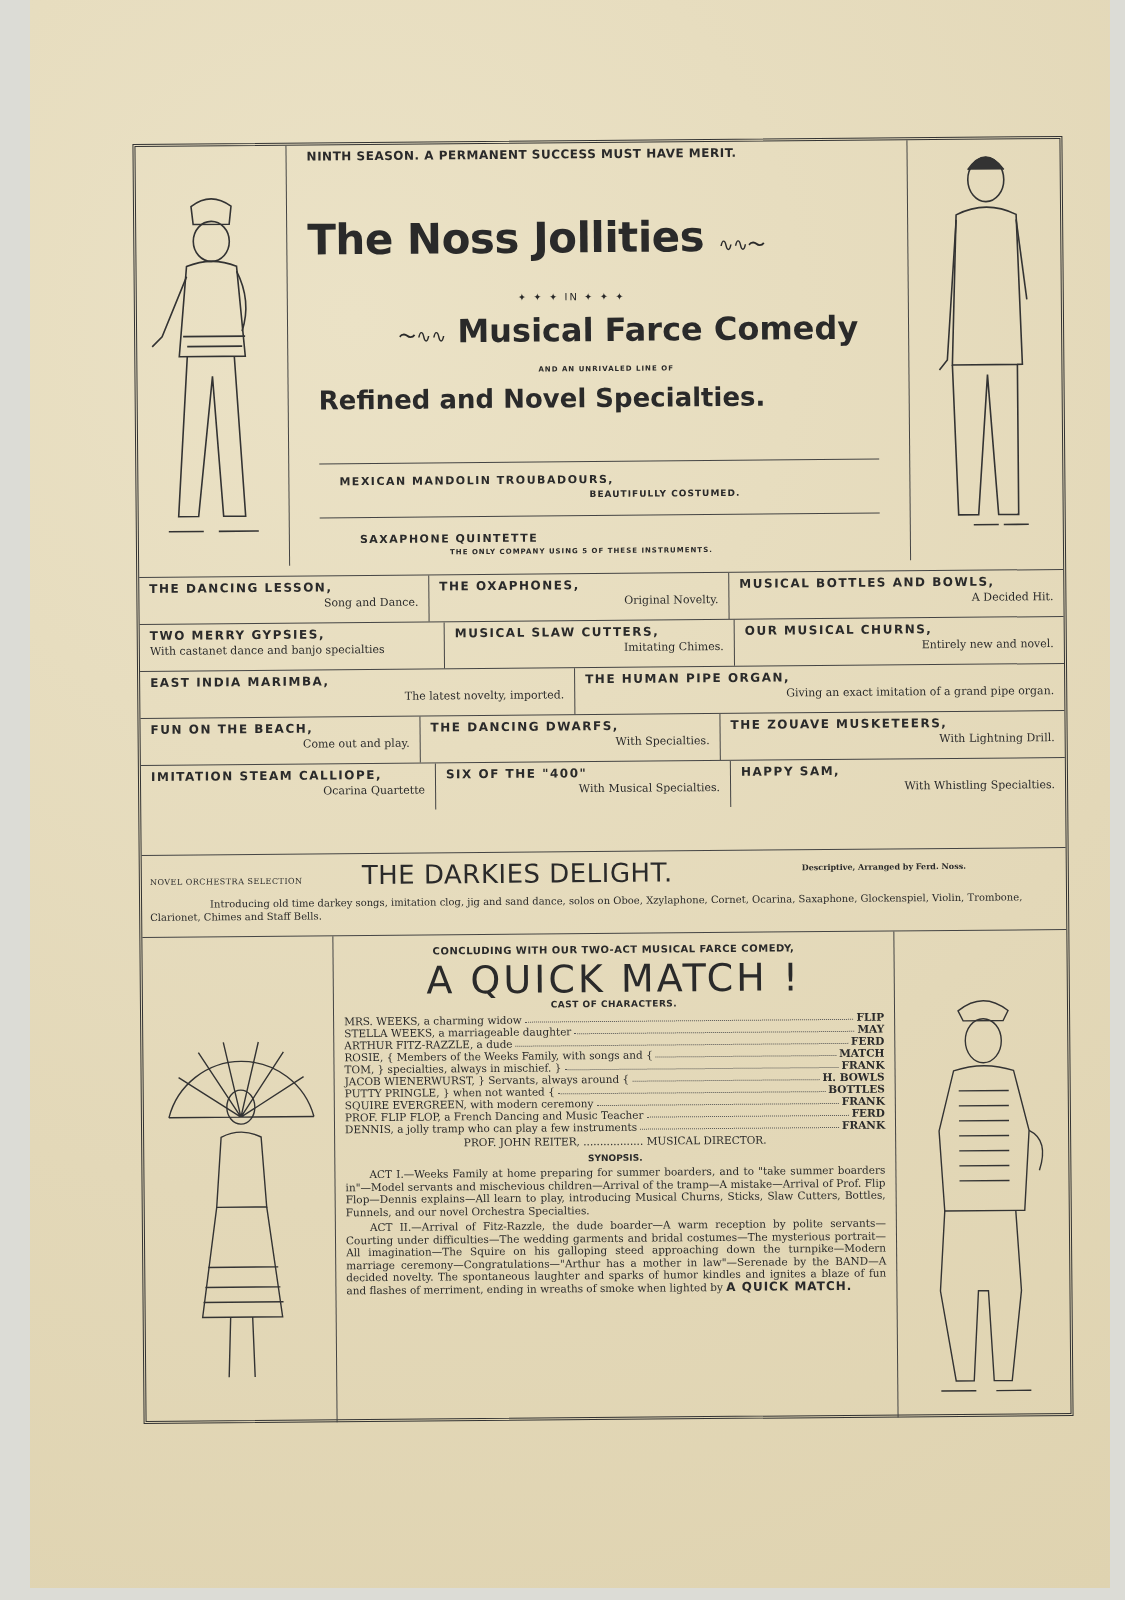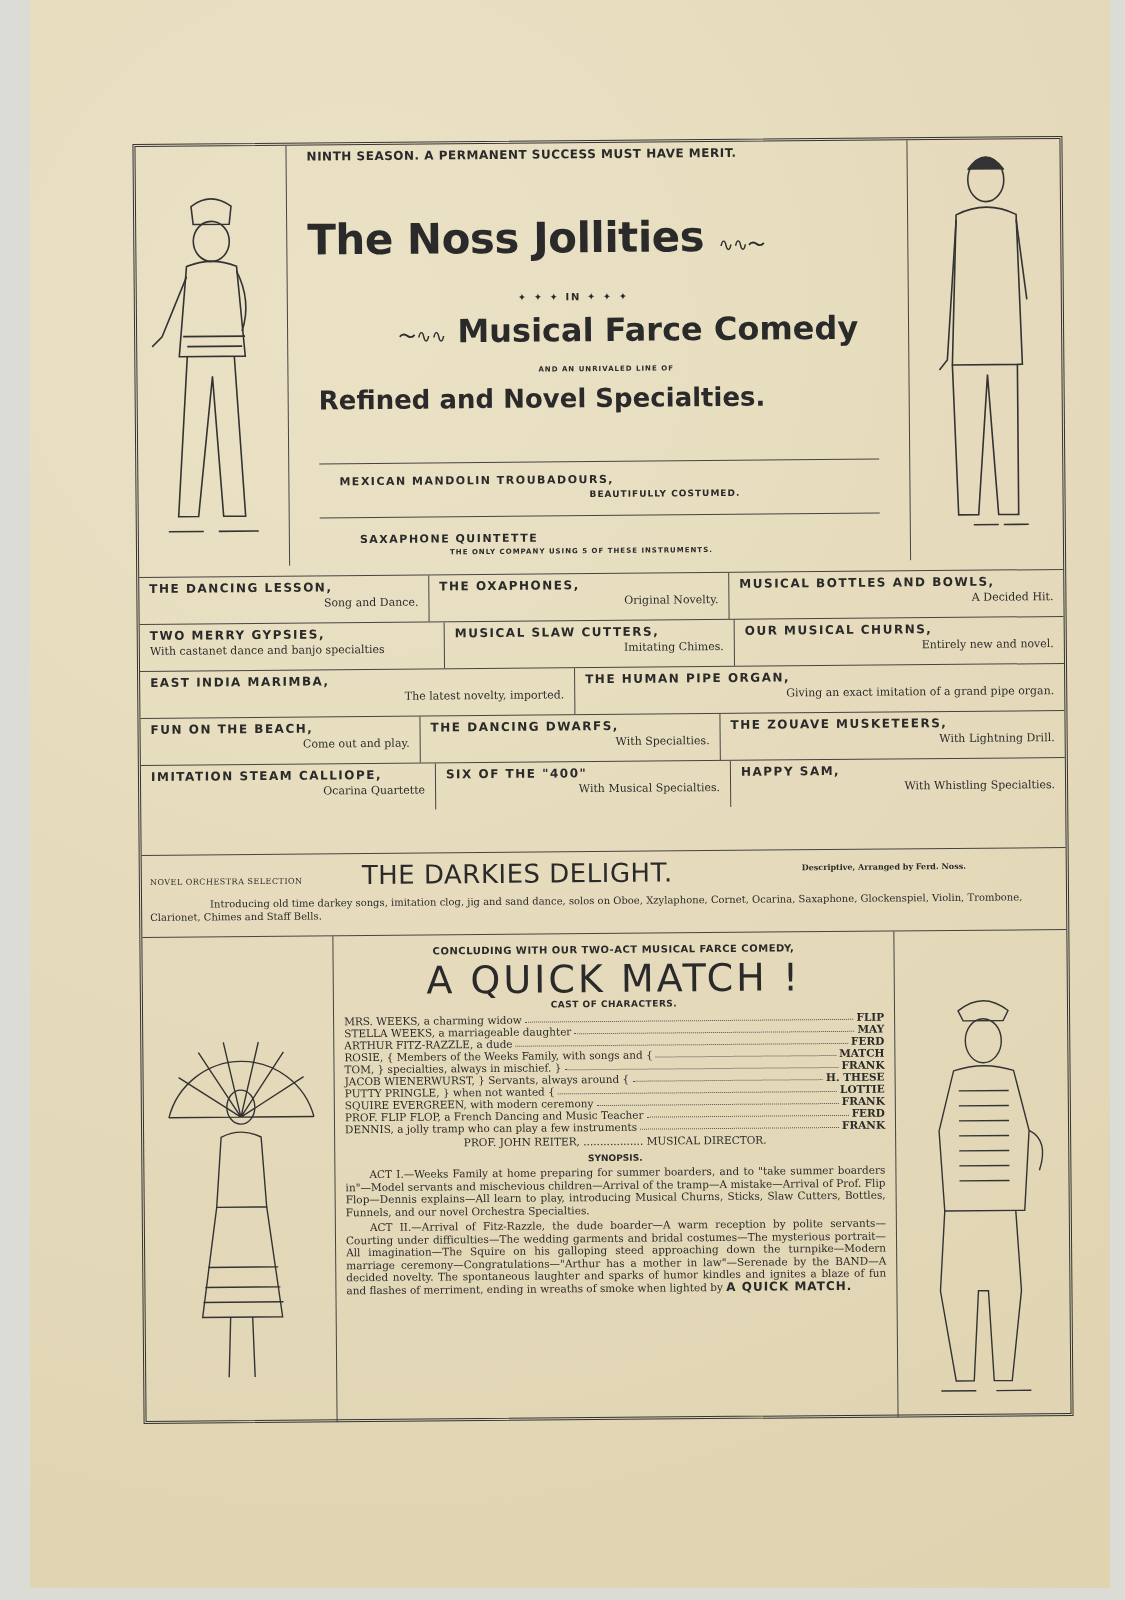--- a/index.html
+++ b/index.html
@@ -5,21 +5,21 @@
   html,body{margin:0;padding:0;}
   body{width:1125px;height:1600px;background:#dcdcd6;position:relative;overflow:hidden;font-family:"DejaVu Serif",serif;color:#2a2a2a;}
   .paper{position:absolute;left:30px;top:0;width:1080px;height:1588px;background:#e6dcc0;background-image:radial-gradient(circle at 30% 20%,#ebe2c6 0,#e3d8b8 60%,#dfd3b0 100%);}
   .frame{position:absolute;left:108px;top:140px;width:930px;height:1280px;border:3px double #333;box-sizing:border-box;transform:rotate(-0.5deg);}
   .sans{font-family:"DejaVu Sans","Liberation Sans",sans-serif;}
   .hdr-box{position:absolute;left:150px;top:0;width:620px;height:420px;border-left:1px solid #444;border-right:1px solid #444;}
   .illus{position:absolute;border:0;}
   .illus svg{width:100%;height:100%;}
   .season{position:absolute;left:20px;top:4px;font-size:12px;font-weight:bold;letter-spacing:0.5px;}
   .title{position:absolute;left:20px;top:70px;font-size:42px;font-weight:bold;letter-spacing:-0.5px;}
-  .in{position:absolute;left:230px;top:148px;font-size:10px;font-weight:bold;letter-spacing:2px;}
+  .in{position:absolute;left:230px;top:148px;font-size:10px;font-weight:normal;letter-spacing:2px;}
   .subtitle{position:absolute;left:110px;top:168px;font-size:32px;font-weight:bold;}
   .unrivaled{position:absolute;left:250px;top:222px;font-size:7px;font-weight:bold;letter-spacing:1px;}
   .refined{position:absolute;left:30px;top:240px;font-size:26px;font-weight:bold;}
   .hr{position:absolute;left:30px;height:1px;background:#444;}
   .mex{position:absolute;left:50px;top:330px;font-size:11px;font-weight:bold;letter-spacing:1.5px;}
   .mex-sub{position:absolute;left:300px;top:346px;font-size:9px;font-weight:bold;letter-spacing:1px;}
   .sax{position:absolute;left:70px;top:388px;font-size:11px;font-weight:bold;letter-spacing:1.5px;}
   .sax-sub{position:absolute;left:160px;top:404px;font-size:7px;font-weight:bold;letter-spacing:1px;}
   .acts{position:absolute;left:0;top:430px;width:924px;}
   .row{display:flex;border-top:1px solid #444;height:46px;}
@@ -221,26 +221,26 @@
               <span class="cast-actor">MATCH</span>
             </div>
           <div class="cast-row">
               <span class="cast-role">TOM,  }  specialties, always in mischief. }</span>
               <span class="dots"></span>
               <span class="cast-actor">FRANK</span>
             </div>
           <div class="cast-row">
               <span class="cast-role">JACOB WIENERWURST, } Servants, always around {</span>
               <span class="dots"></span>
-              <span class="cast-actor">H. THESE</span>
+              <span class="cast-actor">H. BOWLS</span>
             </div>
           <div class="cast-row">
               <span class="cast-role">PUTTY PRINGLE,  }  when not wanted  {</span>
               <span class="dots"></span>
-              <span class="cast-actor">LOTTIE</span>
+              <span class="cast-actor">BOTTLES</span>
             </div>
           <div class="cast-row">
               <span class="cast-role">SQUIRE EVERGREEN, with modern ceremony</span>
               <span class="dots"></span>
               <span class="cast-actor">FRANK</span>
             </div>
           <div class="cast-row">
               <span class="cast-role">PROF. FLIP FLOP, a French Dancing and Music Teacher</span>
               <span class="dots"></span>
               <span class="cast-actor">FERD</span>

